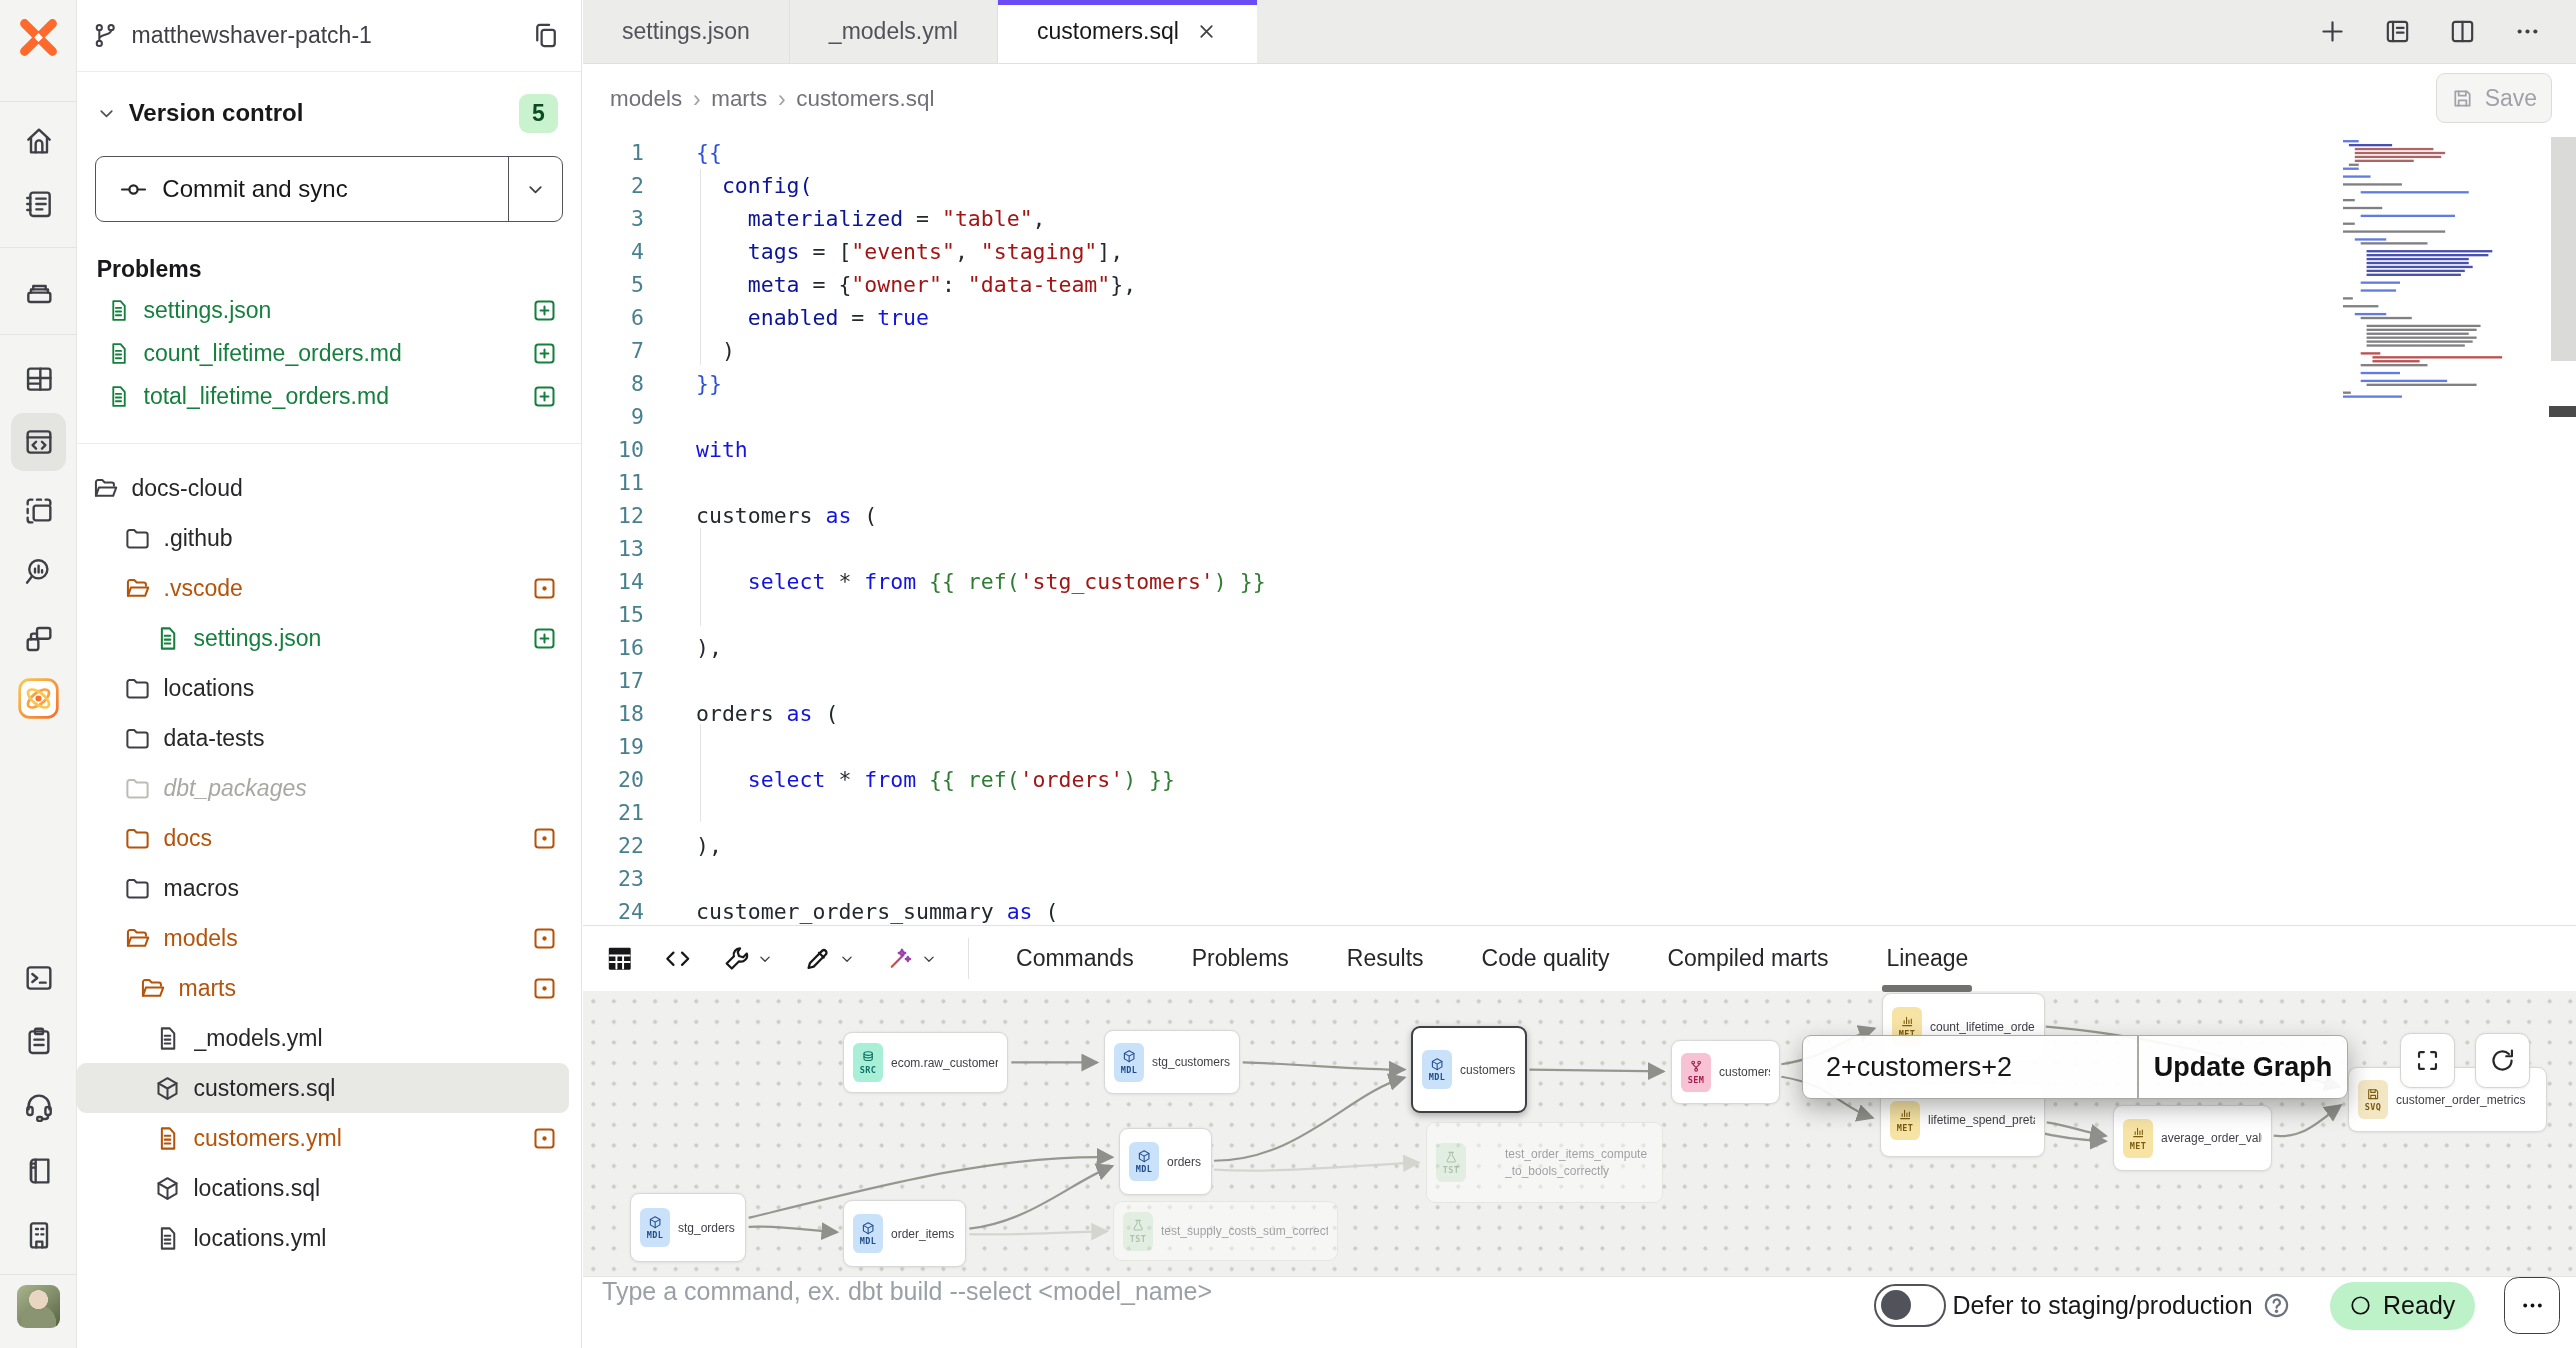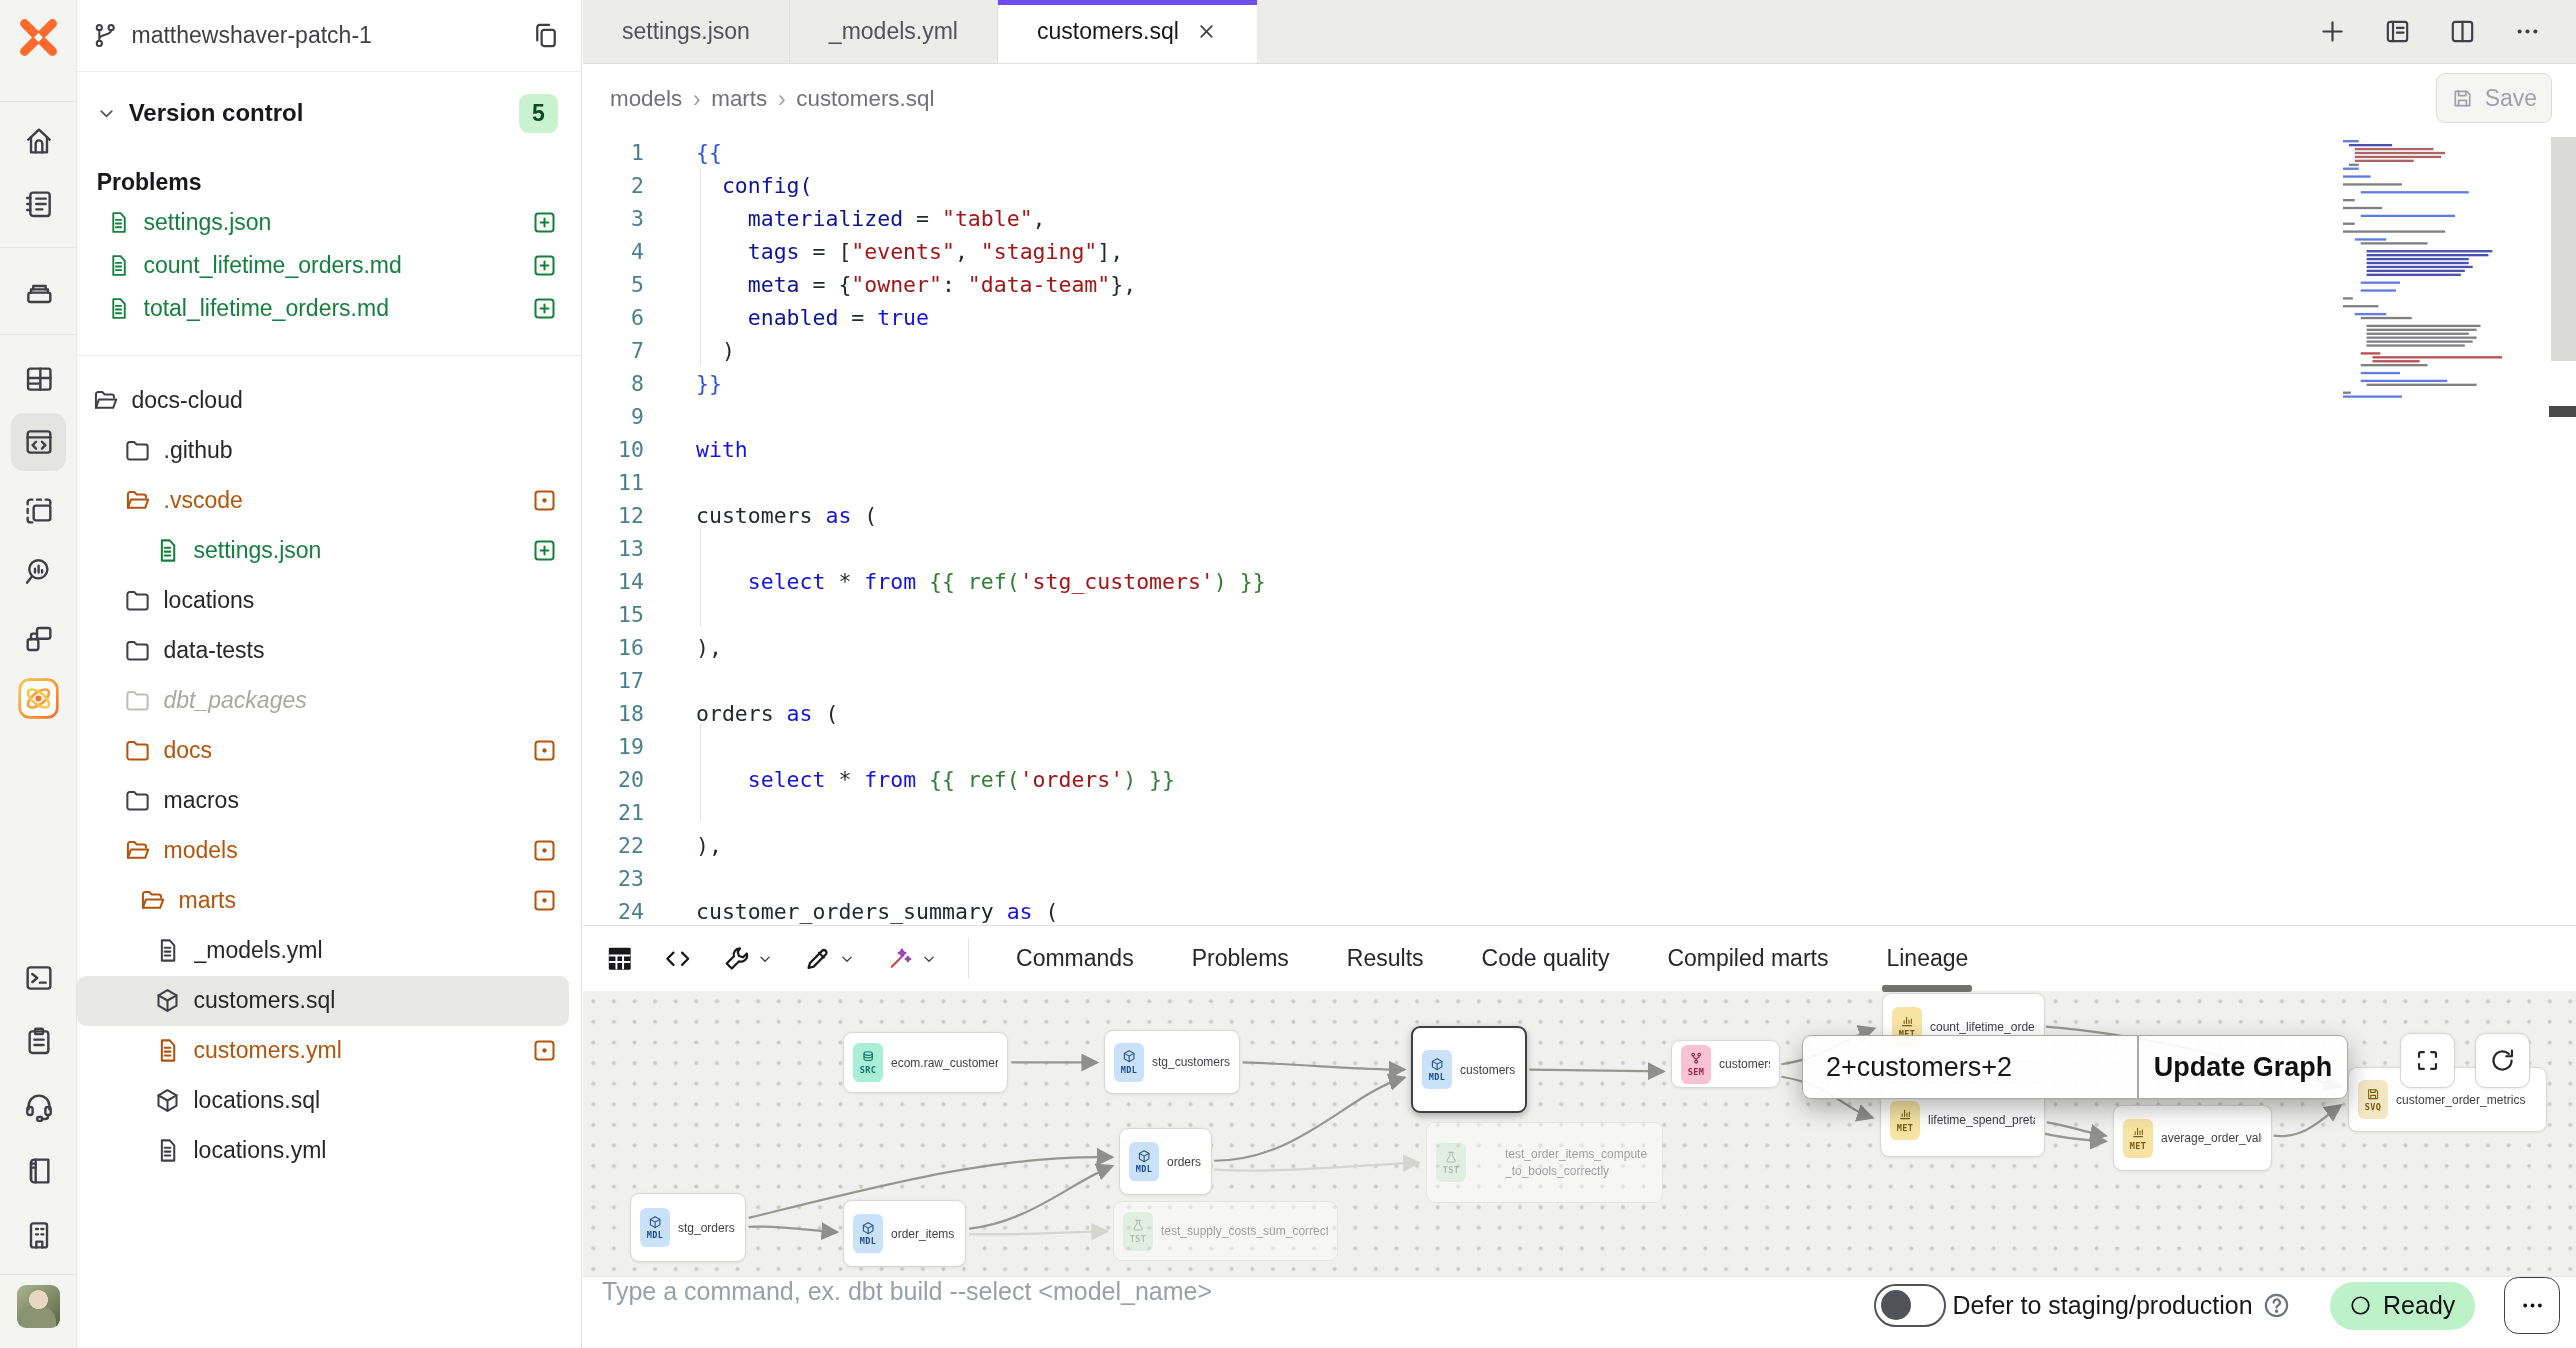--- a/index.html
+++ b/index.html
@@ -351,20 +351,38 @@
     <div class="sec-header">
       <span class="ic" style="width:23px;height:23px;color:#52525b">
           <svg viewBox="0 0 24 24">
             <path d="M6.5 9.5l5.5 5.5 5.5-5.5"></path>
           </svg>
         </span>
       <span class="title">Version control</span>
       <span class="badge-pill">5</span>
     </div>
 
+    <div class="commit-btn">
+      <span class="main">
+        <span class="ic" style="width:29px;height:29px;color:#27272a">
+            <svg viewBox="0 0 24 24">
+              <circle cx="12" cy="12" r="3.4"></circle>
+              <path d="M2.5 12h6M15.5 12h6"></path>
+            </svg>
+          </span>
+        <span>Commit and sync</span>
+      </span>
+      <span class="chev">
+        <span class="ic" style="width:23px;height:23px">
+            <svg viewBox="0 0 24 24">
+              <path d="M6.5 9.5l5.5 5.5 5.5-5.5"></path>
+            </svg>
+          </span>
+      </span>
+    </div>
 
     <div class="changes-label">Problems</div>
     <div id="changes-list">
         <div class="chg-row">
           <span class="ic file">
             <svg viewBox="0 0 24 24">
               <path d="M7 3h7l4 4.5V21H7z"></path>
               <path d="M9.5 9.5h5M9.5 13h5M9.5 16.5h5"></path>
             </svg>
           </span>
@@ -880,21 +898,21 @@
         <span class="ic">
           <svg viewBox="0 0 24 24">
             <path d="M12 2.8l8 4.6v9.2l-8 4.6-8-4.6V7.4z"></path>
             <path d="M4 7.4l8 4.6 8-4.6M12 12v9.2"></path>
           </svg>
         </span>
         <span class="ctxt">MDL</span>
       </span>
       <span class="nlbl">customers</span>
     </div>
-    <div class="node" style="left: 1088px; top: 49px; width: 109px; height: 48px;">
+    <div class="node" style="left: 1088px; top: 49px; width: 109px; height: 64px;">
       <span class="chip SEM">
         <span class="ic">
           <svg viewBox="0 0 24 24" stroke-width="2">
             <circle cx="7" cy="6" r="2.3"></circle>
             <circle cx="17" cy="6" r="2.3"></circle>
             <circle cx="12" cy="18" r="2.3"></circle>
             <path d="M7 8.3c0 4.2 5 2.8 5 7.4M17 8.3c0 4.2-5 2.8-5 7.4"></path>
           </svg>
         </span>
         <span class="ctxt">SEM</span>

